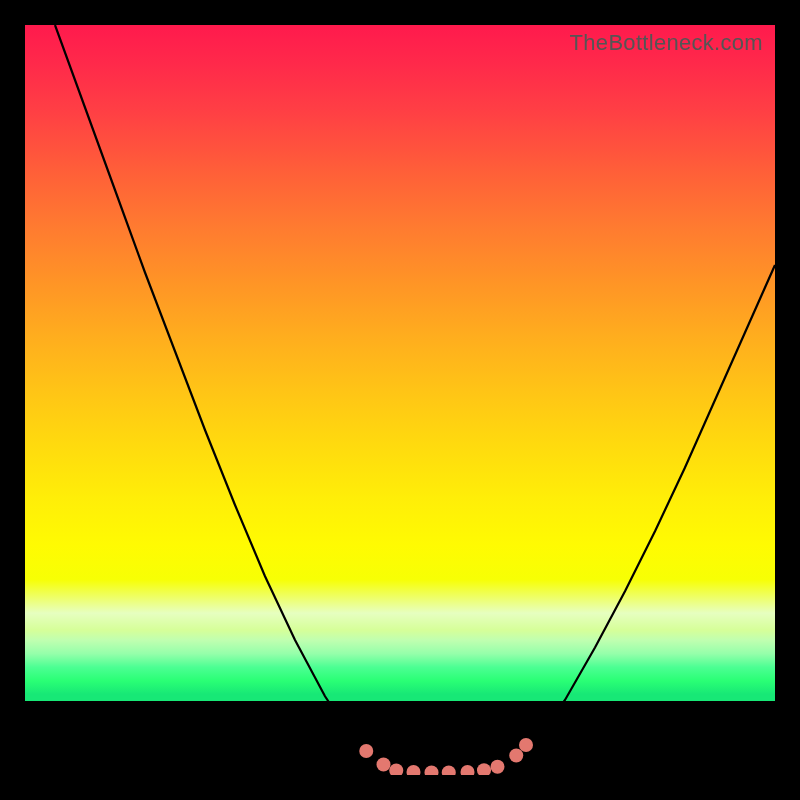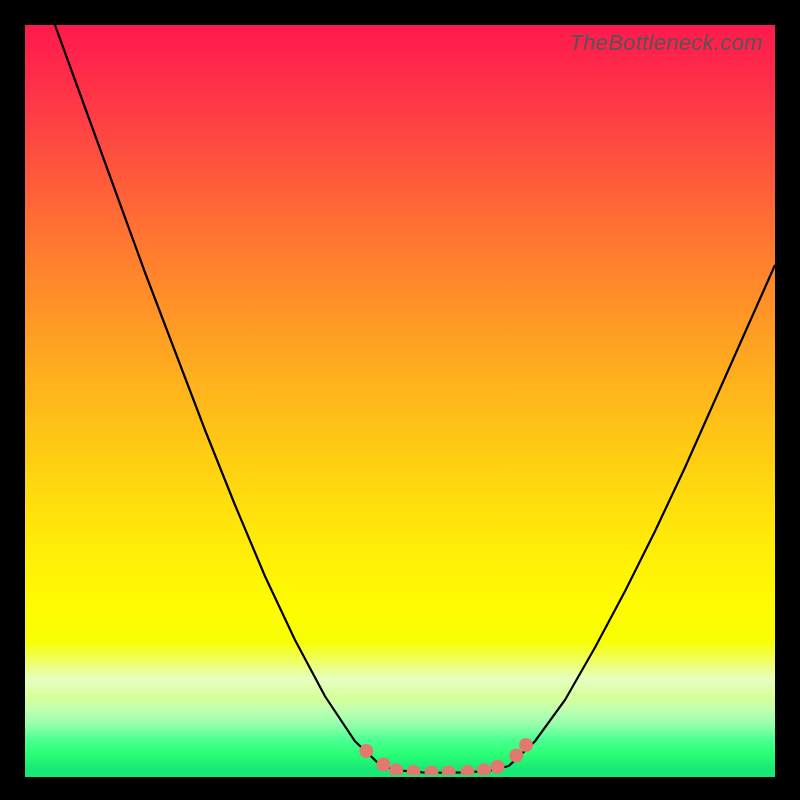--- a/index.html
+++ b/index.html
@@ -15,21 +15,21 @@
     position: absolute;
     left: 0; top: 0;
     width: 800px; height: 800px;
     background: #000;
   }
   .plot-area {
     position: absolute;
     left: 25px;
     top: 25px;
     width: 750px;
-    height: 752px;
+    height: 676px;
     background: linear-gradient(to bottom,
       #ff1a4d 0%,
       #ff2a4a 6%,
       #ff4044 13%,
       #ff6038 22%,
       #ff7b30 30%,
       #ff9426 38%,
       #ffad1e 46%,
       #ffc416 54%,
       #ffda0e 62%,
@@ -37,21 +37,20 @@
       #fffb02 77%,
       #f7ff04 82%,
       #e6ffc0 87%,
       #d6ff99 89.5%,
       #c0ffb0 91%,
       #95ffaa 93%,
       #4cff93 95%,
       #2aff75 97%,
       #17e876 99%,
       #17e876 100%);
-    font-style: italic;
   }
   .watermark {
     position: absolute;
     top: 5px;
     right: 12px;
     color: #555;
     font-size: 22px;
     font-weight: 500;
     letter-spacing: 0.3px;
     user-select: none;

